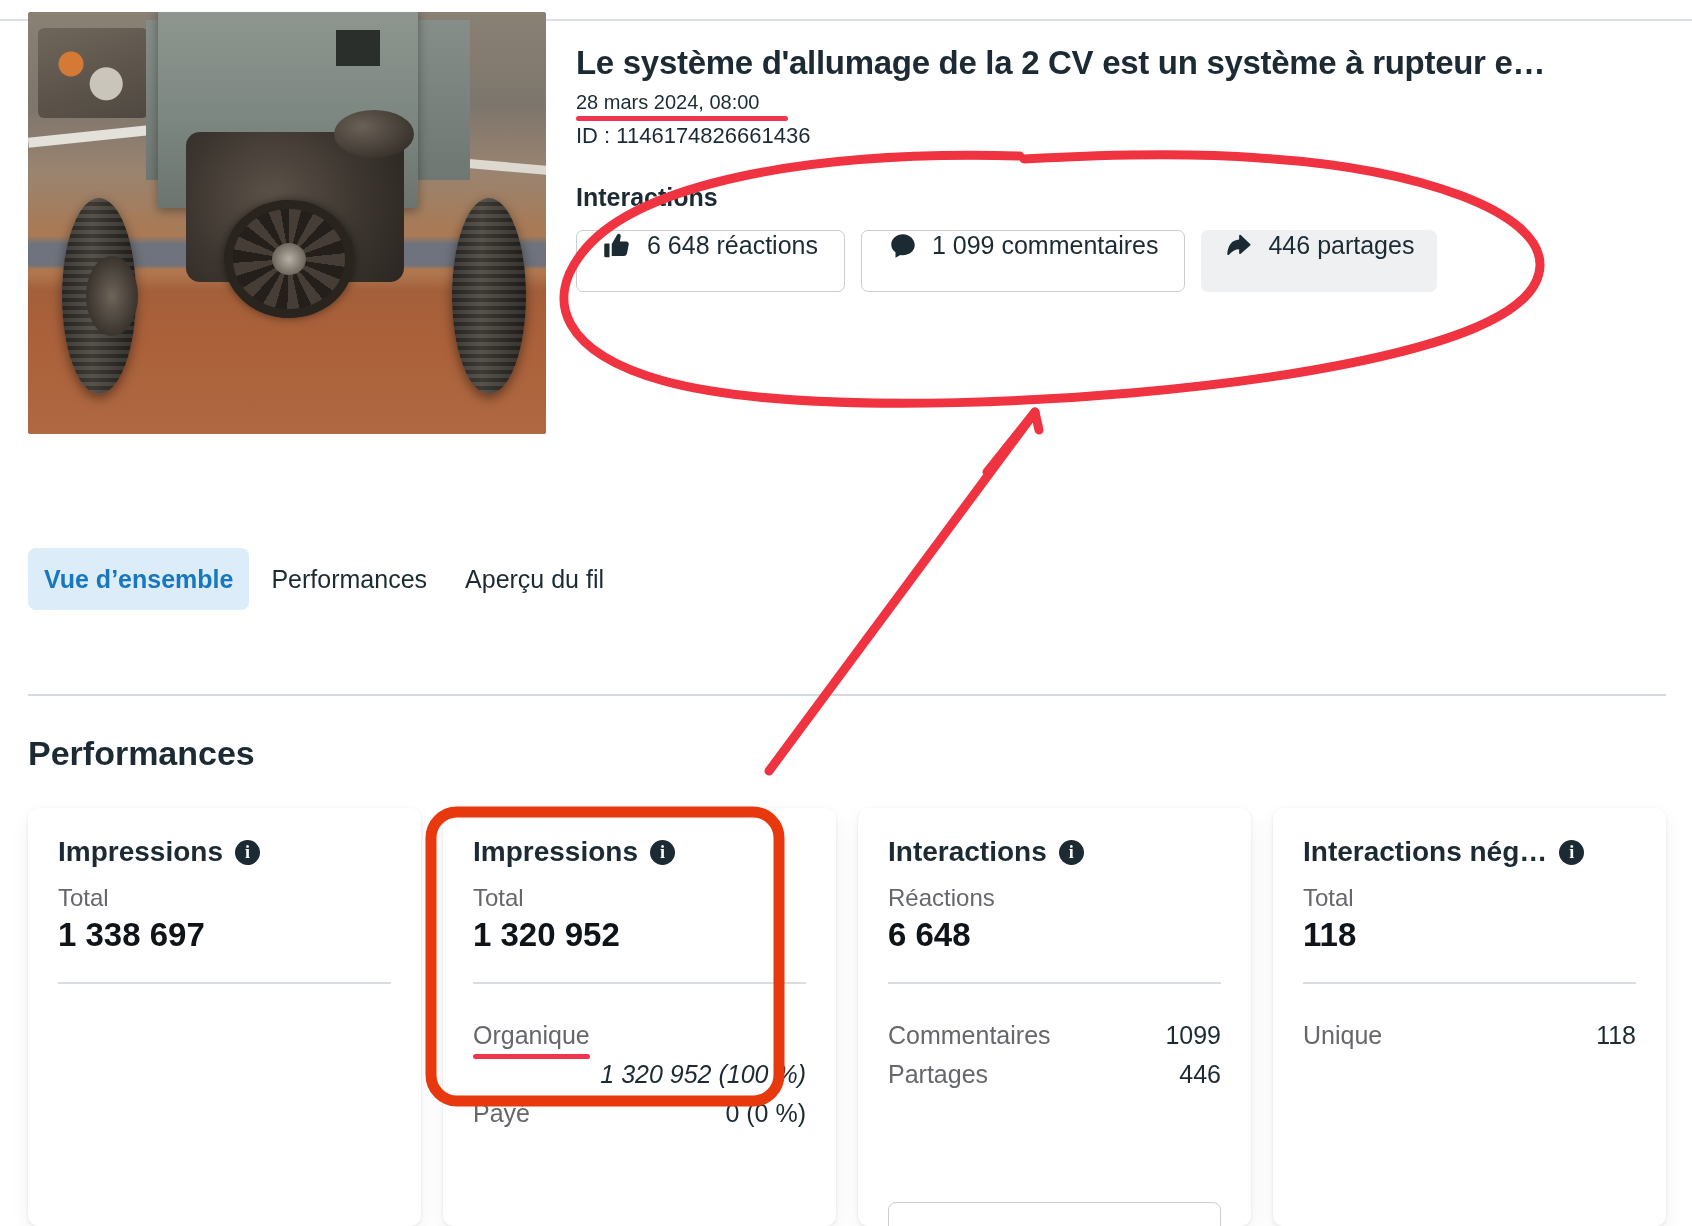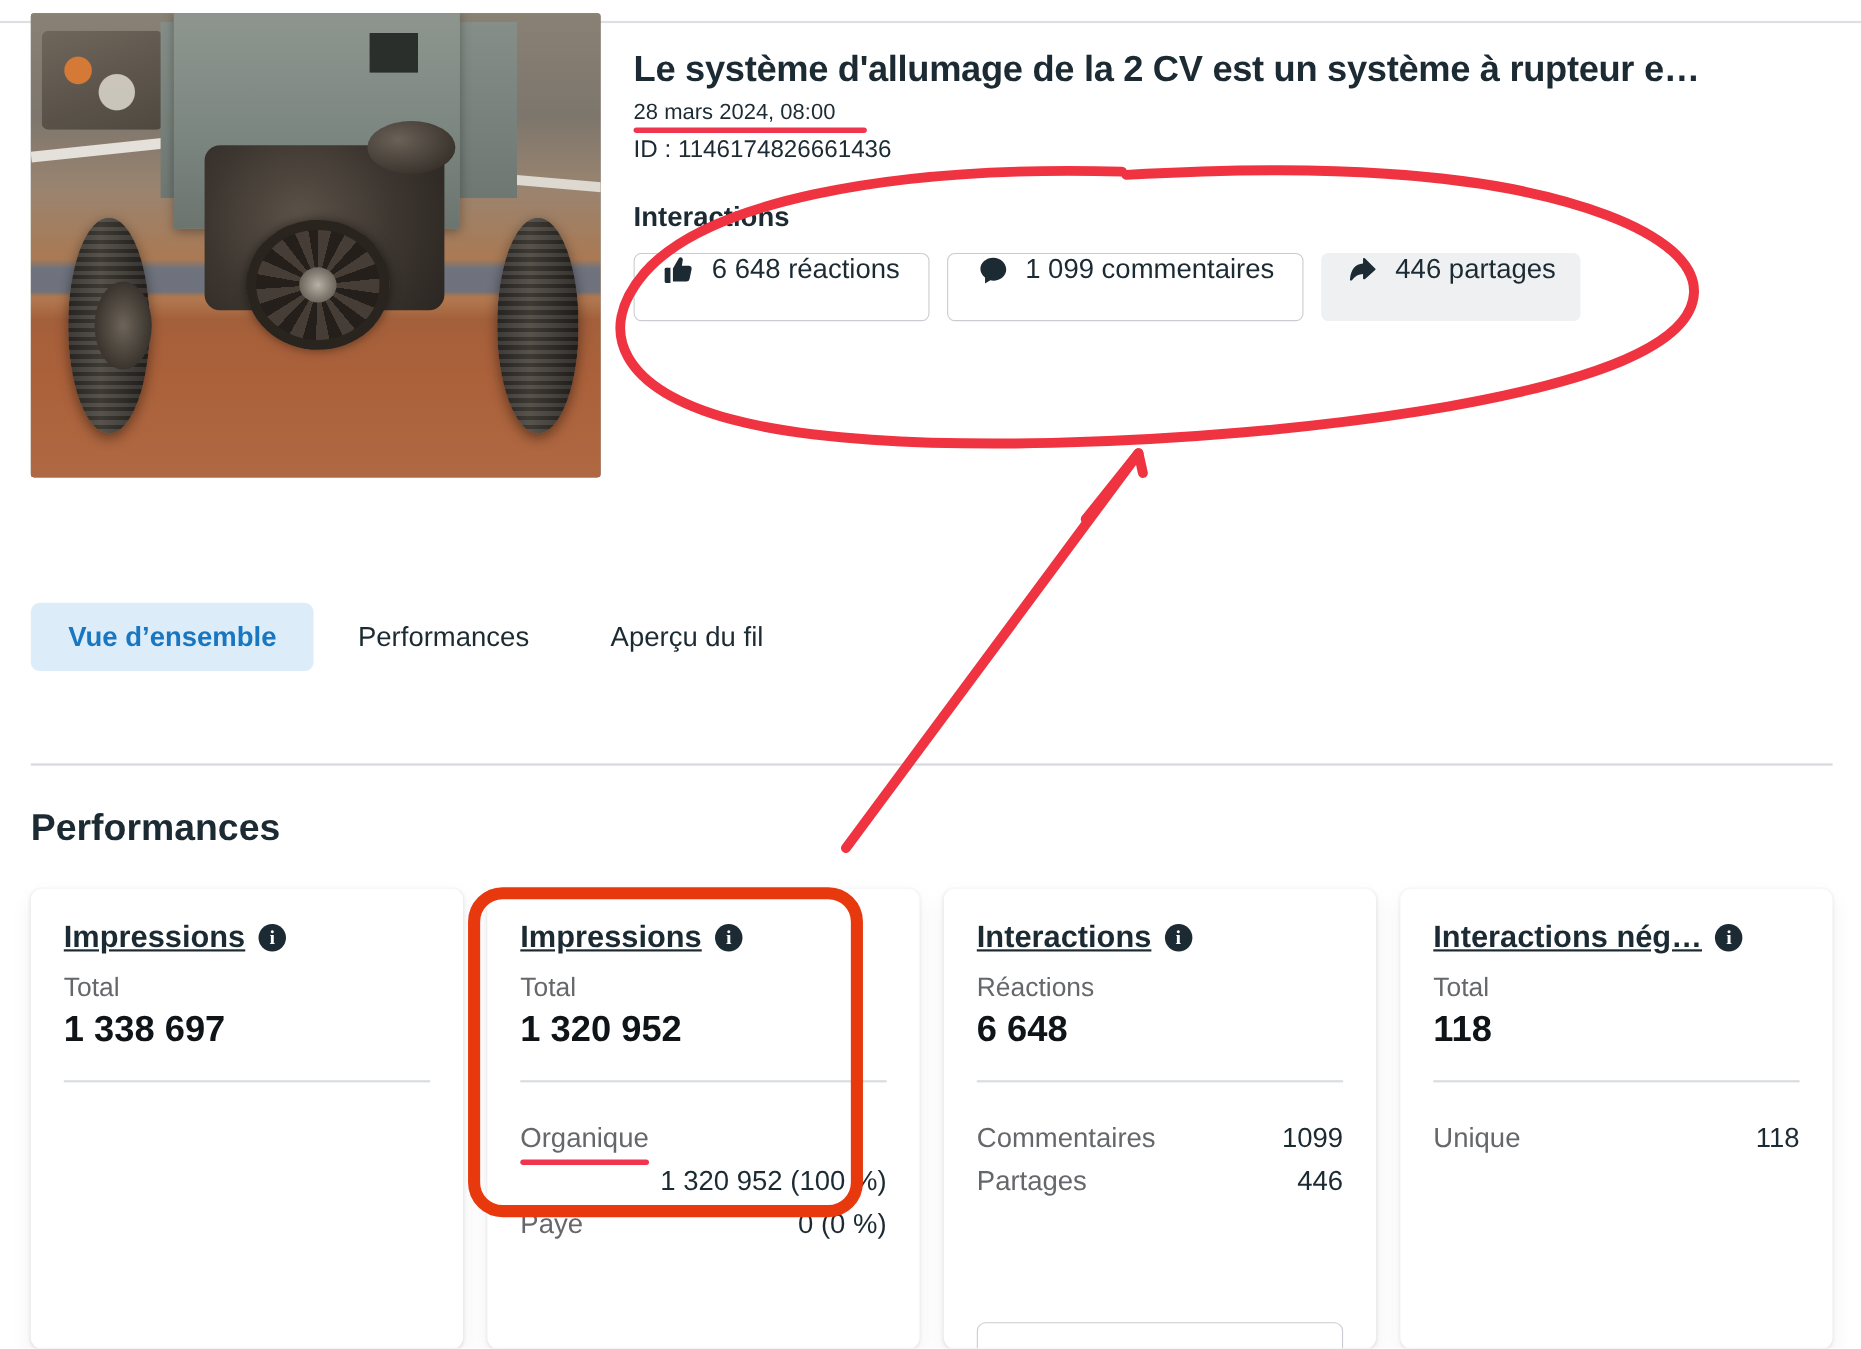--- a/index.html
+++ b/index.html
@@ -225,21 +225,21 @@
   .tabs {
     position: absolute;
     left: 28px; top: 548px;
     display: flex;
     align-items: center;
     gap: 6px;
   }
   .tab {
     height: 62px;
     display: flex; align-items: center;
-    padding: 0 34px;
+    padding: 0 16px;
     border-radius: 8px;
     font-size: 25px;
     color: #1c2b33;
     background: transparent;
   }
   .tab.active {
     background: #dcedf9;
     color: #1877c0;
     font-weight: 700;
   }
@@ -278,21 +278,20 @@
     overflow: hidden;
   }
   .card-title {
     display: flex;
     align-items: center;
     gap: 12px;
     font-size: 28px;
     font-weight: 700;
     color: #1c2b33;
     white-space: nowrap;
-    text-decoration: underline;
   }
   .info-icon {
     width: 25px; height: 25px;
     border-radius: 50%;
     background: #1c2b33;
     color: #ffffff;
     font-size: 18px;
     font-weight: 700;
     font-family: "Liberation Serif", serif;
     display: flex; align-items: center; justify-content: center;
@@ -324,20 +323,21 @@
     align-items: baseline;
     font-size: 25px;
     color: #65676b;
     line-height: 1.55;
   }
   .card-row .rv { color: #1c2b33; }
   .card-row.stacked { display: block; }
   .card-row.stacked .rv {
     display: block;
     text-align: right;
+    font-style: italic;
   }
   .organique-wrap { position: relative; display: inline-block; }
   .organique-underline {
     position: absolute; left: 0; bottom: -4px;
     width: 100%; height: 5px;
     background: #f0364f;
     border-radius: 3px;
   }
   .card-button-stub {
     position: absolute;

